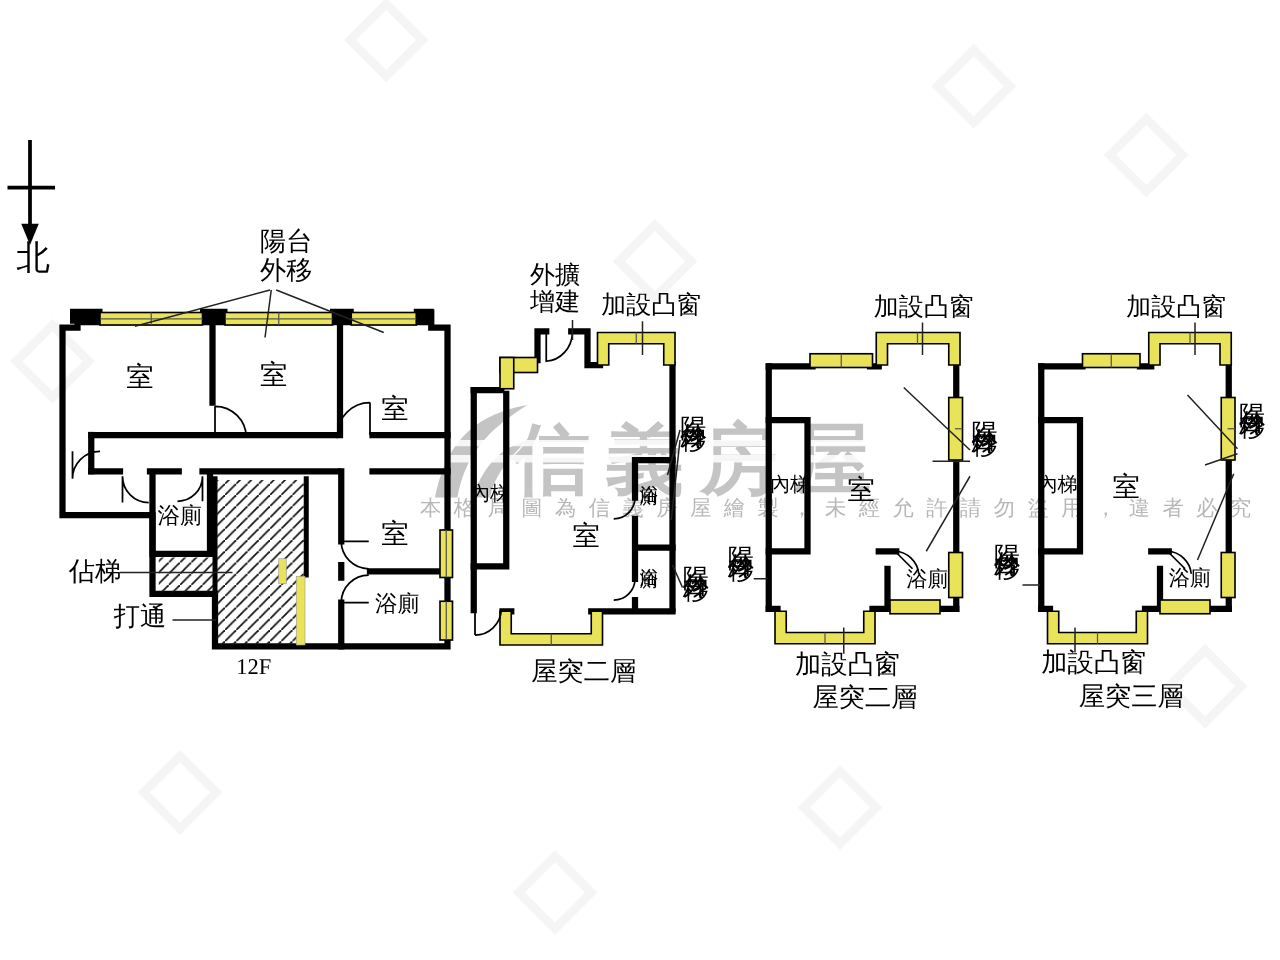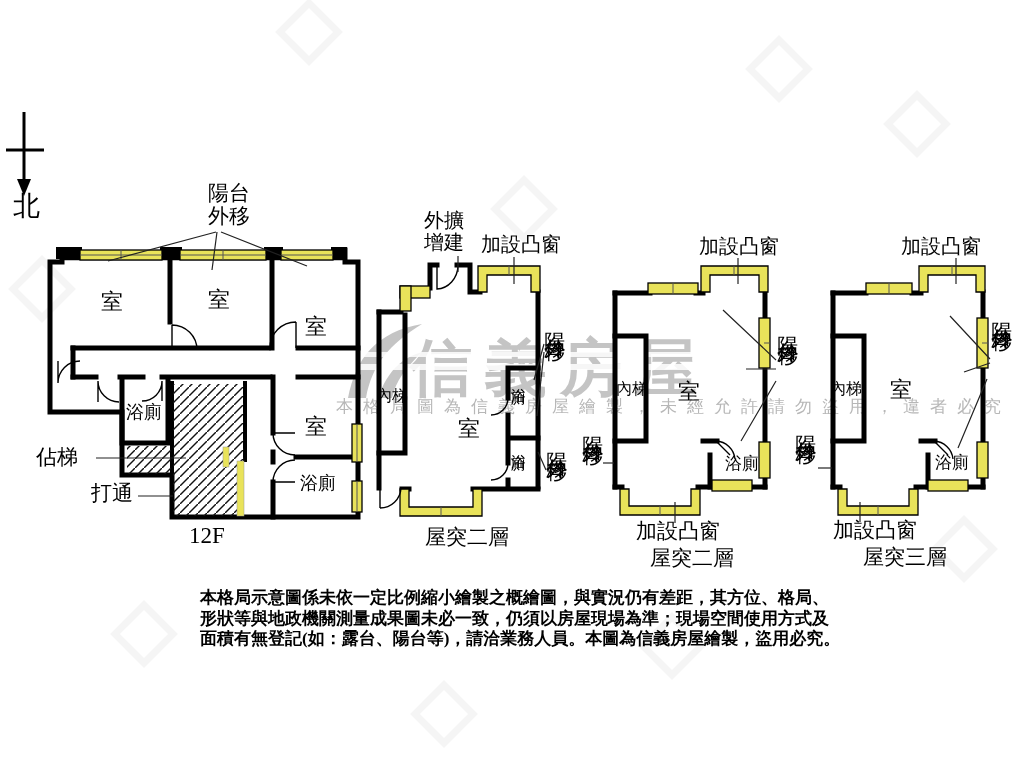--- a/index.html
+++ b/index.html
@@ -225,23 +225,23 @@
   <div class="lbl" style="left:13px;top:192px;font-size:27px">北</div>
 
   <div class="lbl ctr" style="left:208px;top:182px;font-size:21px">陽台
 外移</div>
   <div class="lbl" style="left:101px;top:290px;font-size:22px">室</div>
   <div class="lbl" style="left:208px;top:288px;font-size:22px">室</div>
   <div class="lbl" style="left:305px;top:315px;font-size:22px">室</div>
   <div class="lbl" style="left:305px;top:415px;font-size:22px">室</div>
   <div class="lbl" style="left:126px;top:403px;font-size:18px">浴廁</div>
   <div class="lbl" style="left:300px;top:474px;font-size:18px">浴廁</div>
-  <div class="lbl" style="left:36px;top:446px;font-size:21px">佔梯</div>
+  <div class="lbl" style="left:55px;top:446px;font-size:21px">佔梯</div>
   <div class="lbl" style="left:91px;top:482px;font-size:21px">打通</div>
-  <div class="lbl" style="left:189px;top:524px;font-size:23px">12F</div>
+  <div class="lbl" style="left:189px;top:524px;font-size:18px">12F</div>
 
   <div class="lbl" style="left:424px;top:210px;font-size:20px">外擴
 增建</div>
   <div class="lbl" style="left:481px;top:234px;font-size:20px">加設凸窗</div>
   <div class="lbl" style="left:376px;top:387px;font-size:16px">內梯</div>
   <div class="lbl" style="left:458px;top:417px;font-size:22px">室</div>
   <div class="lbl vlbl" style="left:510px;top:376px;font-size:15px;letter-spacing:1px">浴廁</div>
   <div class="lbl vlbl" style="left:510px;top:442px;font-size:15px;letter-spacing:1px">浴廁</div>
   <div class="lbl vlbl" style="left:543px;top:316px;font-size:21px">陽台外移</div>
   <div class="lbl vlbl" style="left:545px;top:436px;font-size:21px">陽台外移</div>
@@ -258,19 +258,14 @@
 
   <div class="lbl vlbl" style="left:794px;top:419px;font-size:21px">陽台外移</div>
   <div class="lbl" style="left:901px;top:236px;font-size:20px">加設凸窗</div>
   <div class="lbl" style="left:830px;top:380px;font-size:16px">內梯</div>
   <div class="lbl" style="left:890px;top:378px;font-size:22px">室</div>
   <div class="lbl" style="left:935px;top:454px;font-size:17px">浴廁</div>
   <div class="lbl vlbl" style="left:990px;top:306px;font-size:21px">陽台外移</div>
   <div class="lbl" style="left:833px;top:519px;font-size:21px">加設凸窗</div>
   <div class="lbl" style="left:863px;top:546px;font-size:21px">屋突三層</div>
 
-  <div id="disclaimer">
-    <div>本格局示意圖係未依一定比例縮小繪製之概繪圖，與實況仍有差距，其方位、格局、</div>
-    <div>形狀等與地政機關測量成果圖未必一致，仍須以房屋現場為準；現場空間使用方式及</div>
-    <div>面積有無登記(如：露台、陽台等)，請洽業務人員。本圖為信義房屋繪製，盜用必究。</div>
-  </div>
 
 </div>
 
 </body></html>

